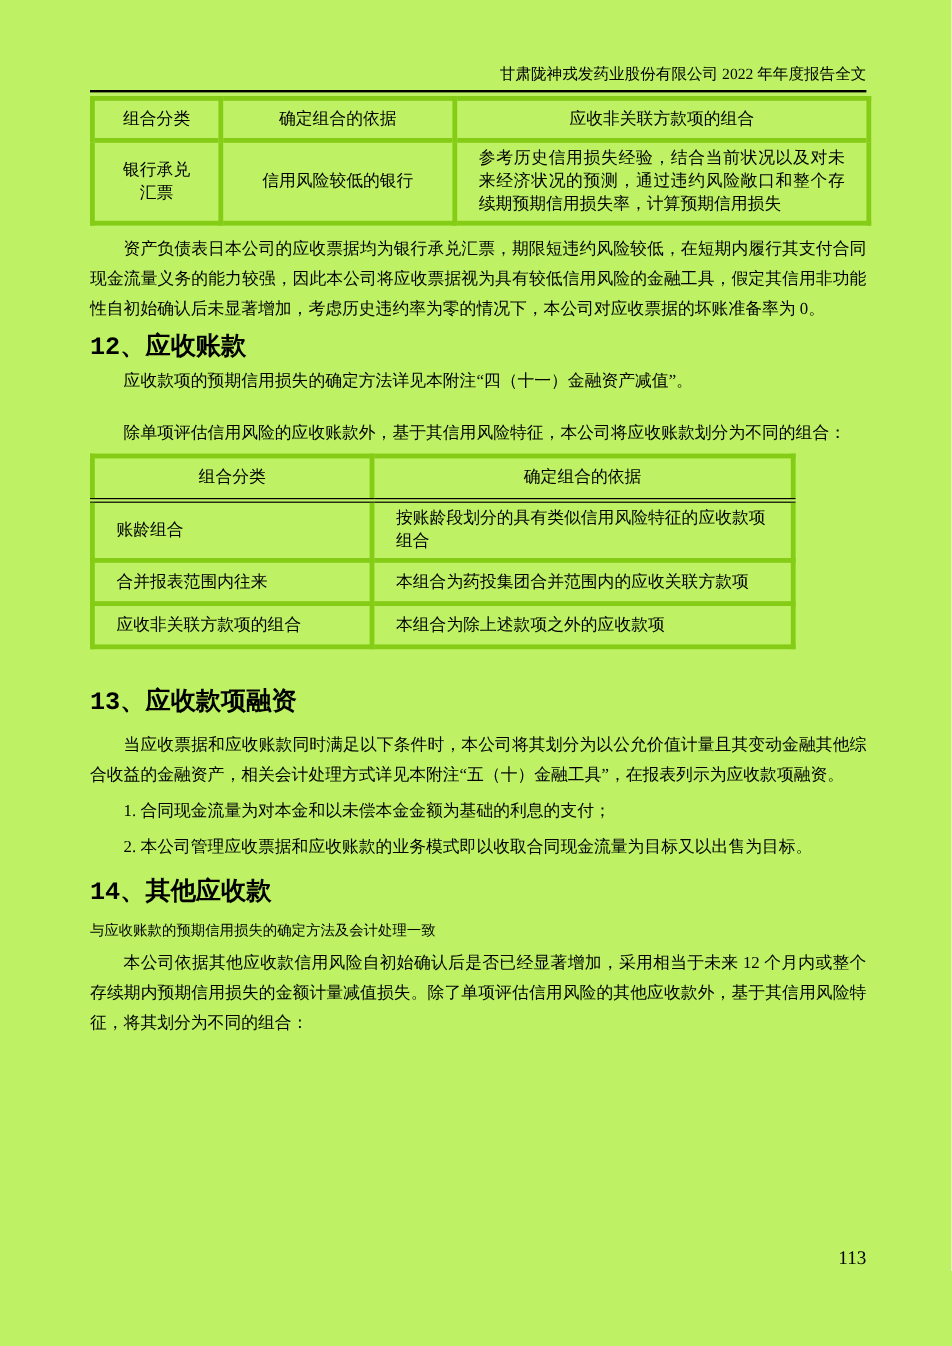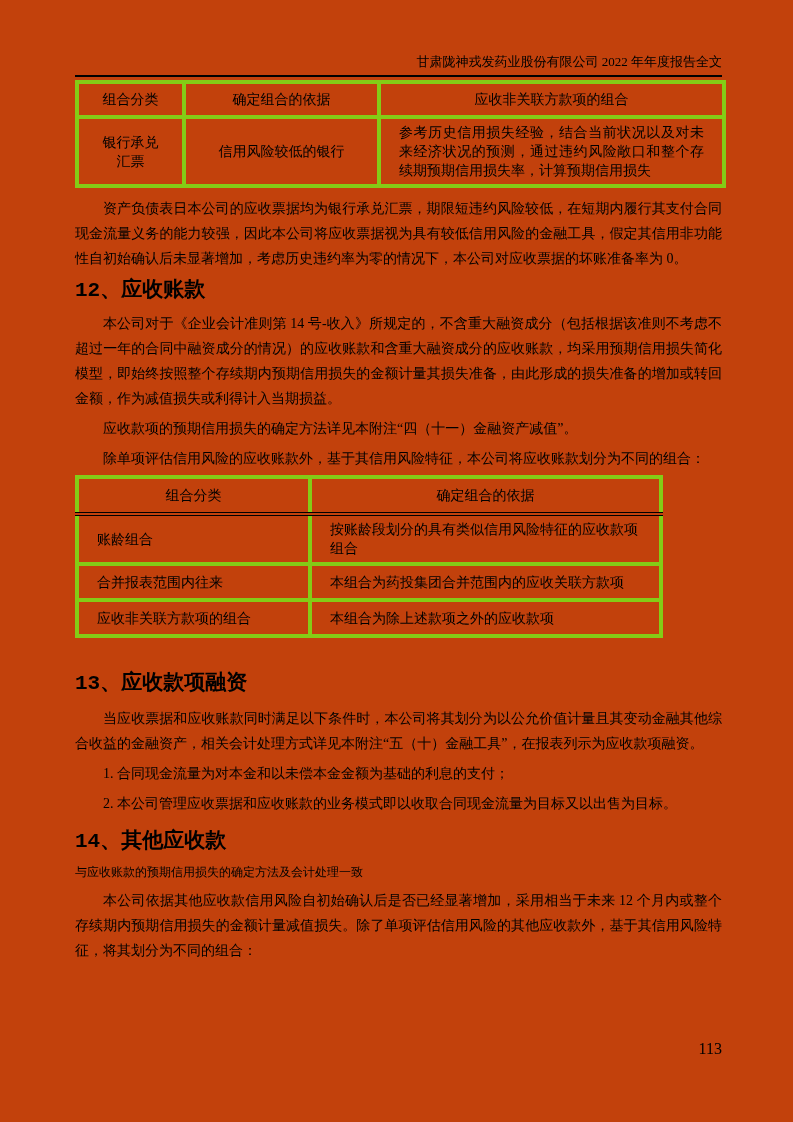--- a/index.html
+++ b/index.html
@@ -8,21 +8,21 @@
     font-family:"Liberation Serif","DejaVu Serif",serif;
     color:#000;
     -webkit-font-smoothing:antialiased;
   }
   .page{
     position:relative;
     width:793px;height:1122px;
     box-sizing:border-box;
     padding:0 71px 0 75px;
     overflow:hidden;
-    background:#c2410c;
+    background:#bef264;
   }
   .doc-header{
     padding-top:54px;
     padding-bottom:5px;
     border-bottom:2px solid #000;
     text-align:right;
     font-size:13px;
     line-height:16px;
   }
   p{margin:0;}
@@ -63,21 +63,21 @@
   .tbl-bills .cell-center{text-align:center;}
   .tbl-bills .cell-left{text-align:justify;}
   .tbl-recv{width:584px;margin-top:4px;}
   .tbl-recv th{height:25px;border-bottom:4px double #000;}
   .tbl-recv td{height:24px;text-align:left;margin-left:48px;}
   .mt-p1{margin-top:20px;}
   .mt-p2{margin-top:8px;}
   .mt-h12{margin-top:10px;}
   .mt-p3{margin-top:10px;}
   .mt-p4{margin-top:5px;}
-  .mt-p5{margin-top:5px;}
+  .mt-p5{margin-top:18px;}
   .mt-h13{margin-top:36px;}
   .mt-p6{margin-top:12px;}
   .mt-li{margin-top:5px;}
   .mt-h14{margin-top:16px;}
   .mt-note{margin-top:12px;}
   .mt-p7{margin-top:8px;}
   .page-number{
     position:absolute;
     top:1042px;
     right:71px;
@@ -114,21 +114,20 @@
         <td class="cell-center">信用风险较低的银行</td>
         <td class="cell-left">参考历史信用损失经验，结合当前状况以及对未来经济状况的预测，通过违约风险敞口和整个存续期预期信用损失率，计算预期信用损失</td>
       </tr>
     </tbody>
   </table>
 
   <p class="body indent mt-p2">资产负债表日本公司的应收票据均为银行承兑汇票，期限短违约风险较低，在短期内履行其支付合同现金流量义务的能力较强，因此本公司将应收票据视为具有较低信用风险的金融工具，假定其信用非功能性自初始确认后未显著增加，考虑历史违约率为零的情况下，本公司对应收票据的坏账准备率为 0。</p>
 
   <h2 class="sec-heading mt-h12">12、应收账款</h2>
 
-  <p class="body indent mt-p3">本公司对于《企业会计准则第 14 号-收入》所规定的，不含重大融资成分（包括根据该准则不考虑不超过一年的合同中融资成分的情况）的应收账款和含重大融资成分的应收账款，均采用预期信用损失简化模型，即始终按照整个存续期内预期信用损失的金额计量其损失准备，由此形成的损失准备的增加或转回金额，作为减值损失或利得计入当期损益。</p>
   <p class="body indent mt-p4">应收款项的预期信用损失的确定方法详见本附注“四（十一）金融资产减值”。</p>
   <p class="body indent mt-p5">除单项评估信用风险的应收账款外，基于其信用风险特征，本公司将应收账款划分为不同的组合：</p>
 
   <table class="tbl-recv">
     <colgroup>
       <col style="width:233px">
         <col style="width:351px">
     </colgroup>
     <thead>
       <tr>

